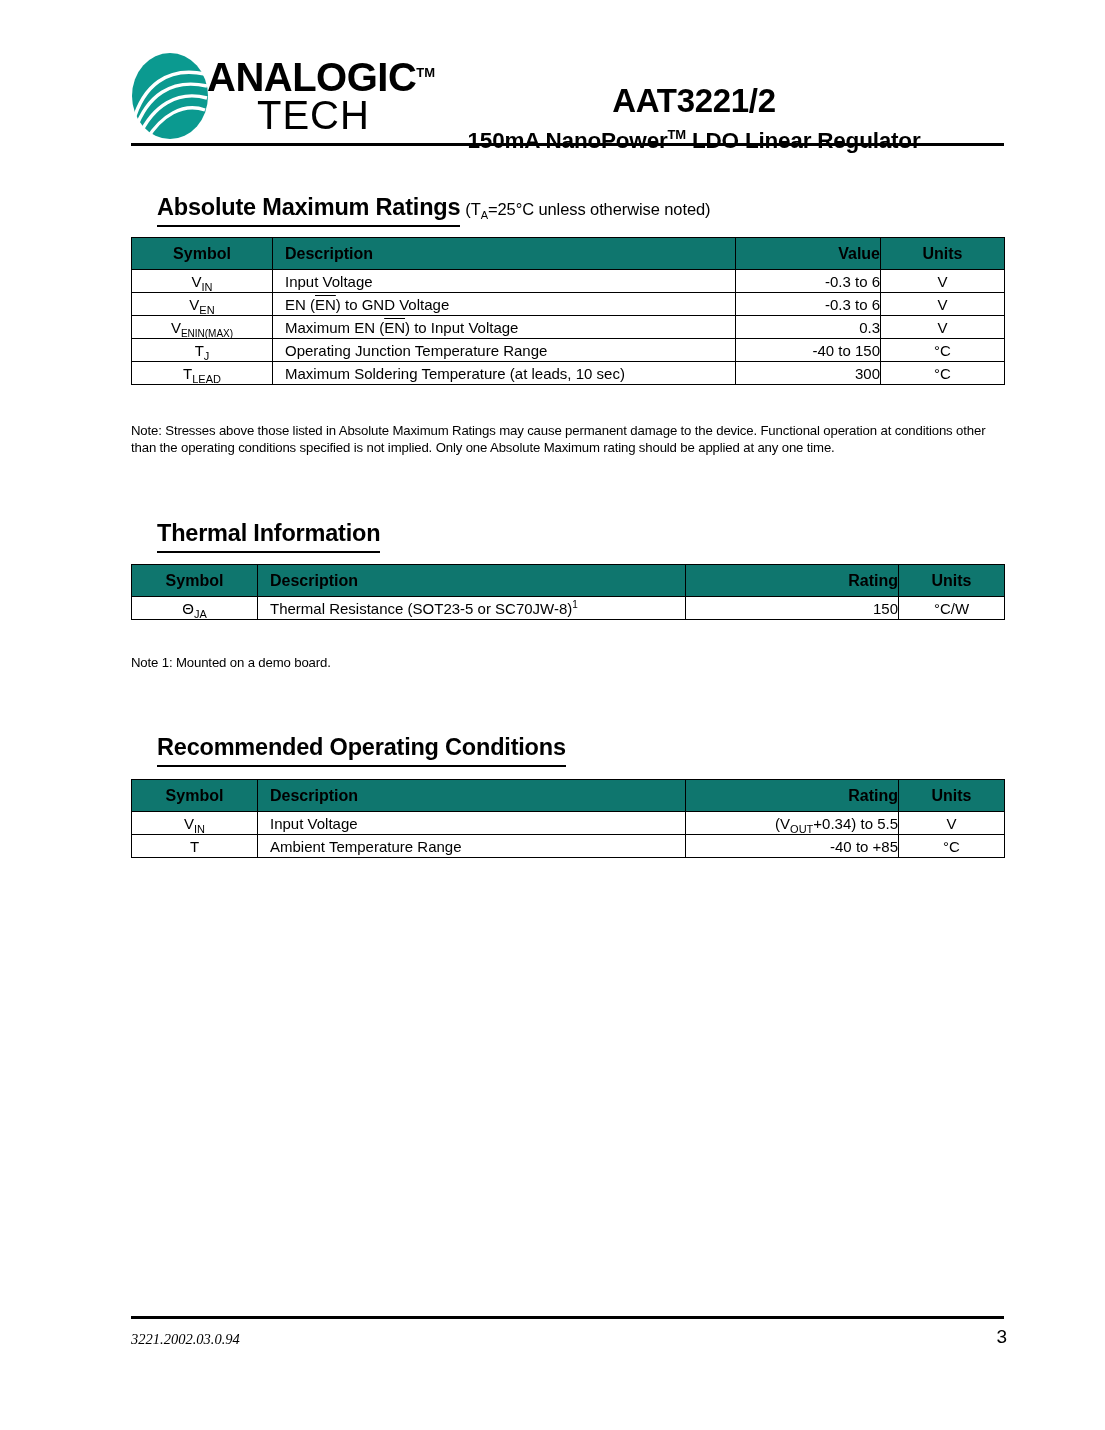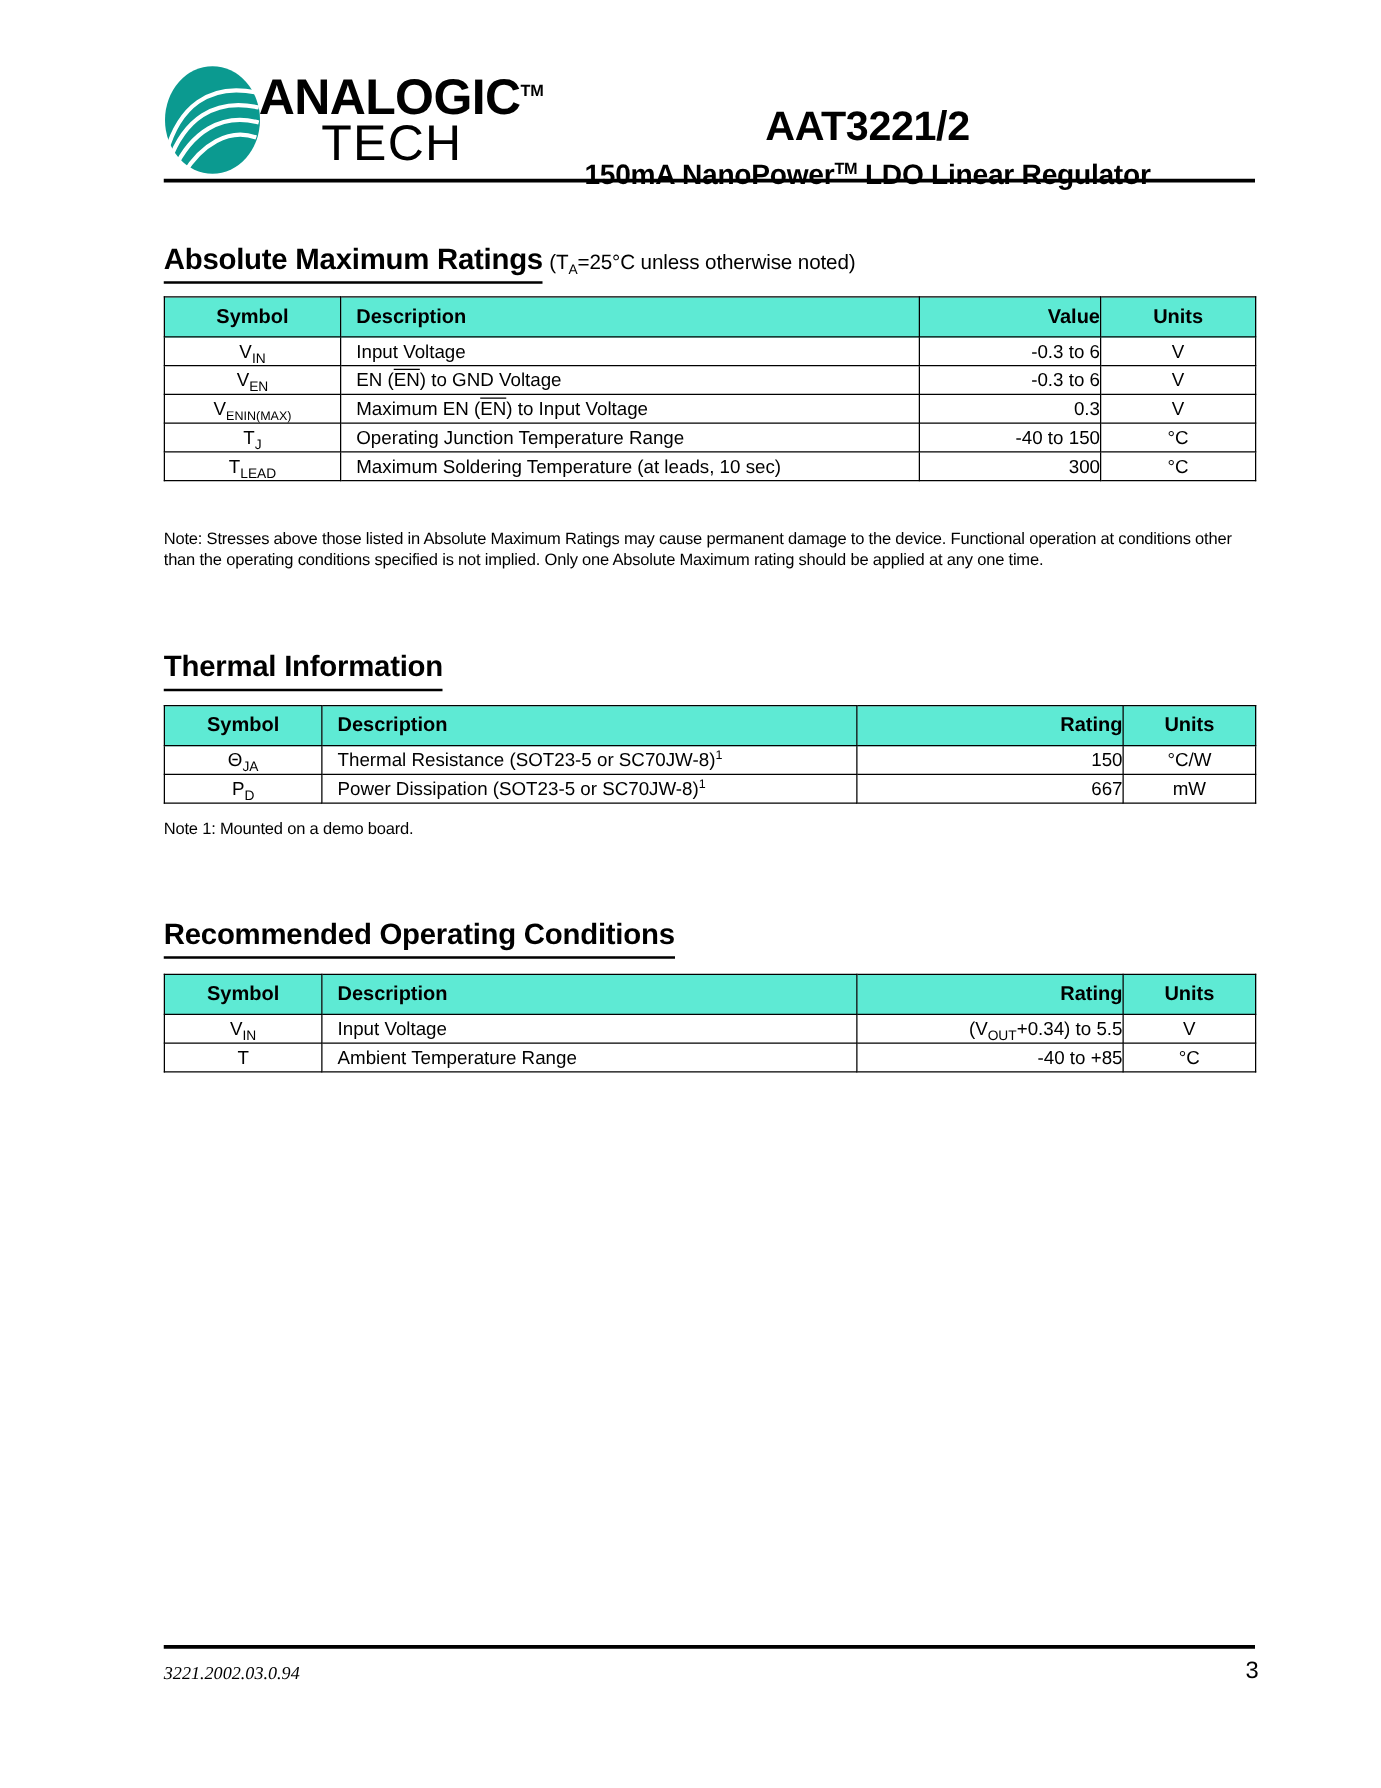--- a/index.html
+++ b/index.html
@@ -124,20 +124,21 @@
     left: 131px;
     white-space: nowrap;
   }
   .section-head .h-main {
     font-size: 23.5px;
     font-weight: bold;
     letter-spacing: -0.2px;
     border-bottom: 2.5px solid #000;
     padding-bottom: 4px;
     display: inline-block;
+    margin-left: 26px;
   }
   .section-head .h-sub {
     font-size: 16.5px;
     font-weight: normal;
     letter-spacing: -0.1px;
     margin-left: 5px;
   }
   .section-head .h-sub sub {
     font-size: 11px;
   }
@@ -149,21 +150,21 @@
     table-layout: fixed;
     font-size: 15px;
   }
   table.spec th,
   table.spec td {
     border: 1.3px solid #000;
     padding: 0;
     font-weight: normal;
   }
   table.spec th {
-    background: #5eead4;
+    background: #0f766e;
     font-weight: bold;
     font-size: 16px;
     height: 31px;
     vertical-align: middle;
   }
   table.spec td {
     height: 22px;
     vertical-align: middle;
     font-size: 15px;
   }
@@ -344,26 +345,20 @@
         <th class="c-unit">Units</th>
       </tr>
     </thead>
     <tbody>
       <tr>
         <td class="c-sym"><span>Θ</span><sub>JA</sub></td>
         <td class="c-desc"><span>Thermal Resistance (SOT23-5 or SC70JW-8)</span><sup class="fn">1</sup></td>
         <td class="c-val">150</td>
         <td class="c-unit">°C/W</td>
       </tr>
-      <tr>
-        <td class="c-sym"><span>P</span><sub>D</sub></td>
-        <td class="c-desc"><span>Power Dissipation (SOT23-5 or SC70JW-8)</span><sup class="fn">1</sup></td>
-        <td class="c-val">667</td>
-        <td class="c-unit">mW</td>
-      </tr>
     </tbody>
   </table>
 
   <div class="note" style="top:654px;">Note 1: Mounted on a demo board.</div>
 
   <div class="section-head" style="top:734px;">
     <span class="h-main">Recommended Operating Conditions</span>
   </div>
 
   <table class="spec" style="left:131px; top:779px; width:873px;">

